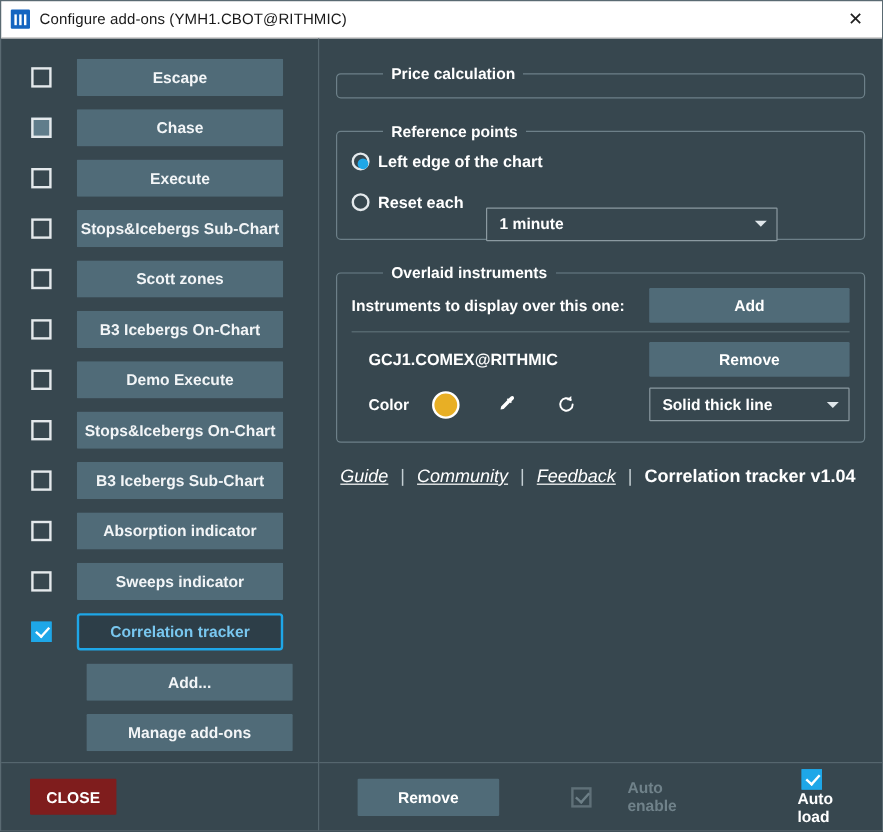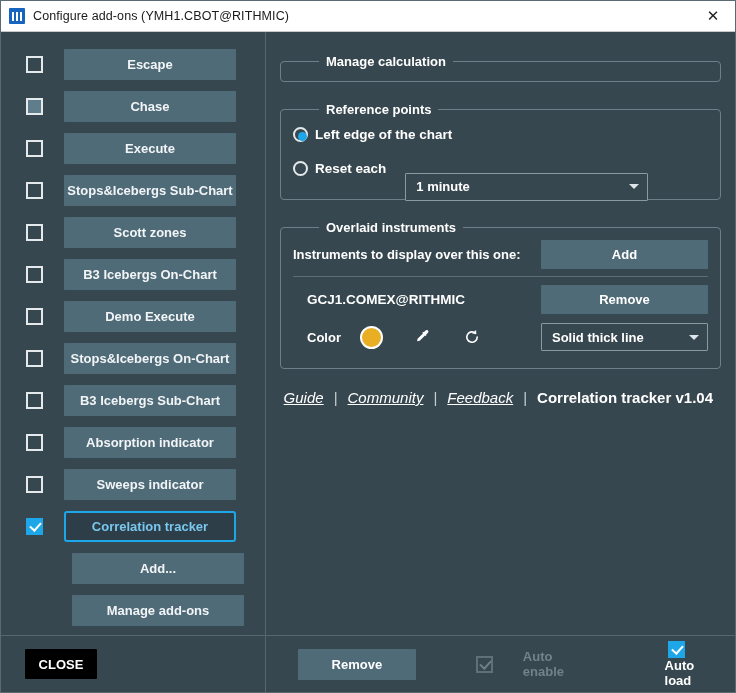--- a/index.html
+++ b/index.html
@@ -91,21 +91,21 @@
     background: #2d3e48; border: 2px solid #1ea7e8; color: #79c7ef;
     font-weight: bold; border-radius: 3px;
   }
   .addon-row.noBox { padding-left: 71px; }
   #sidebar-footer {
     height: 57px; min-height: 57px;
     border-top: 1px solid #55666e;
     display: flex; align-items: center; padding-left: 24px;
   }
   #close-btn {
-    width: 72px; height: 30px; background: #000000;
+    width: 72px; height: 30px; background: #7f1d1d;
     color: #ffffff; font-size: 13px; font-weight: bold;
     display: flex; align-items: center; justify-content: center;
     border-radius: 1px;
   }
 
   
   #rightpane { flex: 1 1 auto; display: flex; flex-direction: column; min-width: 0; }
   #pane-content { flex: 1 1 auto; padding: 22px 14px 0 14px; min-height: 0; }
 
   fieldset.group {
@@ -268,21 +268,21 @@
         </div>
       <div id="sidebar-footer">
         <div id="close-btn" class="flatbtn">CLOSE</div>
       </div>
     </div>
 
     <div id="rightpane">
       <div id="pane-content">
 
         <fieldset class="group">
-          <legend>Manage calculation</legend>
+          <legend>Price calculation</legend>
         </fieldset>
 
         <fieldset class="group">
           <legend>Reference points</legend>
           <div id="ref-row1" class="rowline">
             <span class="radio on"></span>
             <span class="radio-label">Left edge of the chart</span>
           </div>
           <div id="ref-row2" class="rowline">
             <div class="rowline">

